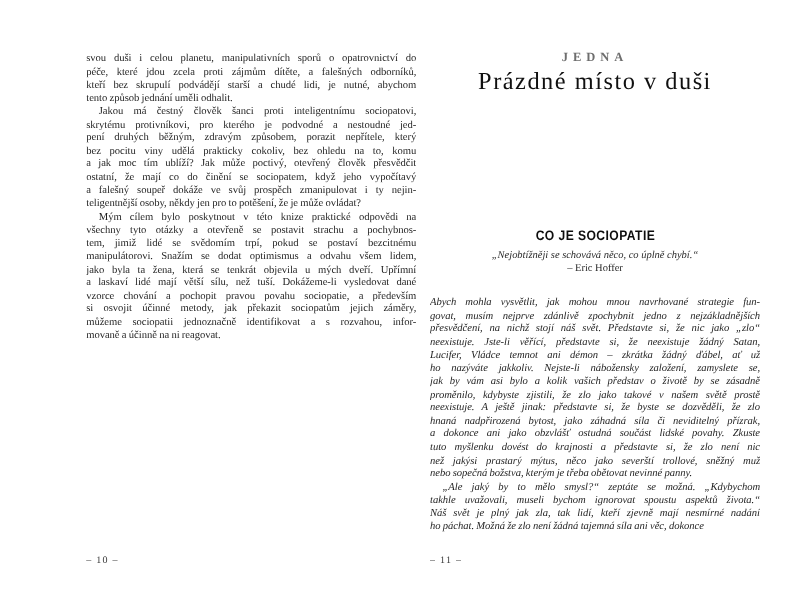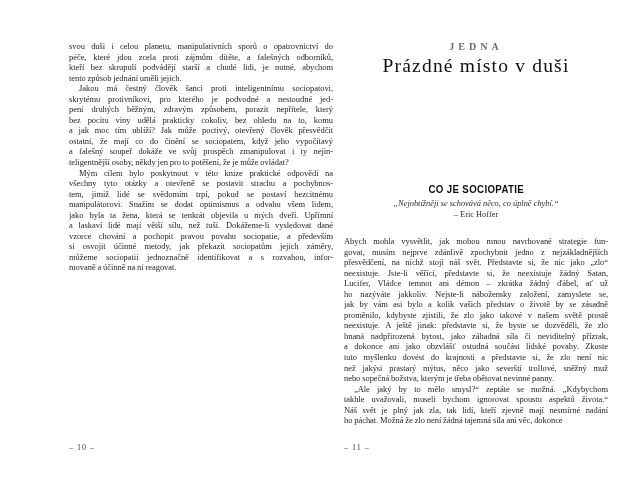--- a/index.html
+++ b/index.html
@@ -14,21 +14,21 @@
   .page-col { position: absolute; top: 0; height: 480px; }
   #left-col  { left: 33px;  width: 264px; margin-left: 36px; }
   #right-col { left: 344px; width: 264px; }
 
   .body-text {
     position: absolute; left: 0; right: 0;
     font-size: 8.5px; line-height: 10.55px;
     color: #1f1f1f; letter-spacing: -0.05px; word-spacing: -0.2px;
   }
   #left-col  .body-text { top: 41px; }
-  #right-col .body-text { top: 236px; }
+  #right-col .body-text { top: 236px; font-style: italic; }
 
   .line { text-align: justify; text-align-last: justify; height: 10.55px; overflow: hidden; }
   .line-last { text-align-last: left; }
   .line-indent { text-indent: 10px; }
 
   .pagenum {
     position: absolute; top: 443px; left: 0; right: 0;
     text-align: left; font-size: 8px; color: #3c3c3c; letter-spacing: 1px;
   }
 
@@ -63,21 +63,21 @@
 </head>
 <body>
 
 <div class="spread">
 
   <div class="page-col" id="left-col">
     <div class="body-text">
         <div class="line">svou duši i celou planetu, manipulativních sporů o opatrovnictví do</div>
         <div class="line">péče, které jdou zcela proti zájmům dítěte, a falešných odborníků,</div>
         <div class="line">kteří bez skrupulí podvádějí starší a chudé lidi, je nutné, abychom</div>
-        <div class="line line-last">tento způsob jednání uměli jejich.</div>
+        <div class="line line-last">tento způsob jednání uměli odhalit.</div>
         <div class="line line-indent">Jakou má čestný člověk šanci proti inteligentnímu sociopatovi,</div>
         <div class="line">skrytému protivníkovi, pro kterého je podvodné a nestoudné jed-</div>
         <div class="line">pení druhých běžným, zdravým způsobem, porazit nepřítele, který</div>
         <div class="line">bez pocitu viny udělá prakticky cokoliv, bez ohledu na to, komu</div>
         <div class="line">a jak moc tím ublíží? Jak může poctivý, otevřený člověk přesvědčit</div>
         <div class="line">ostatní, že mají co do činění se sociopatem, když jeho vypočítavý</div>
         <div class="line">a falešný soupeř dokáže ve svůj prospěch zmanipulovat i ty nejin-</div>
         <div class="line line-last">teligentnější osoby, někdy jen pro to potěšení, že je může ovládat?</div>
         <div class="line line-indent">Mým cílem bylo poskytnout v této knize praktické odpovědi na</div>
         <div class="line">všechny tyto otázky a otevřeně se postavit strachu a pochybnos-</div>

